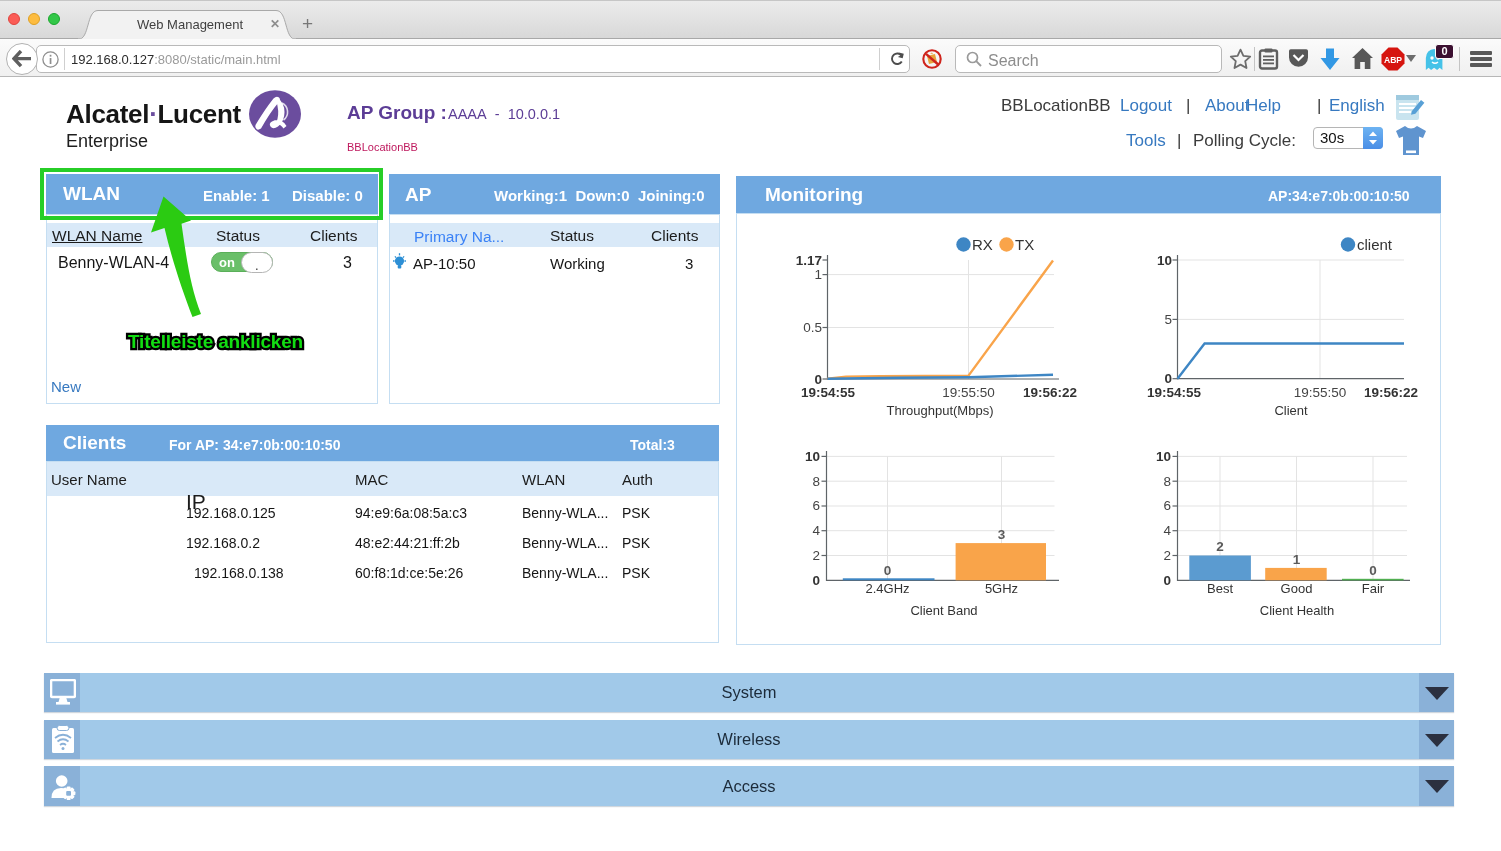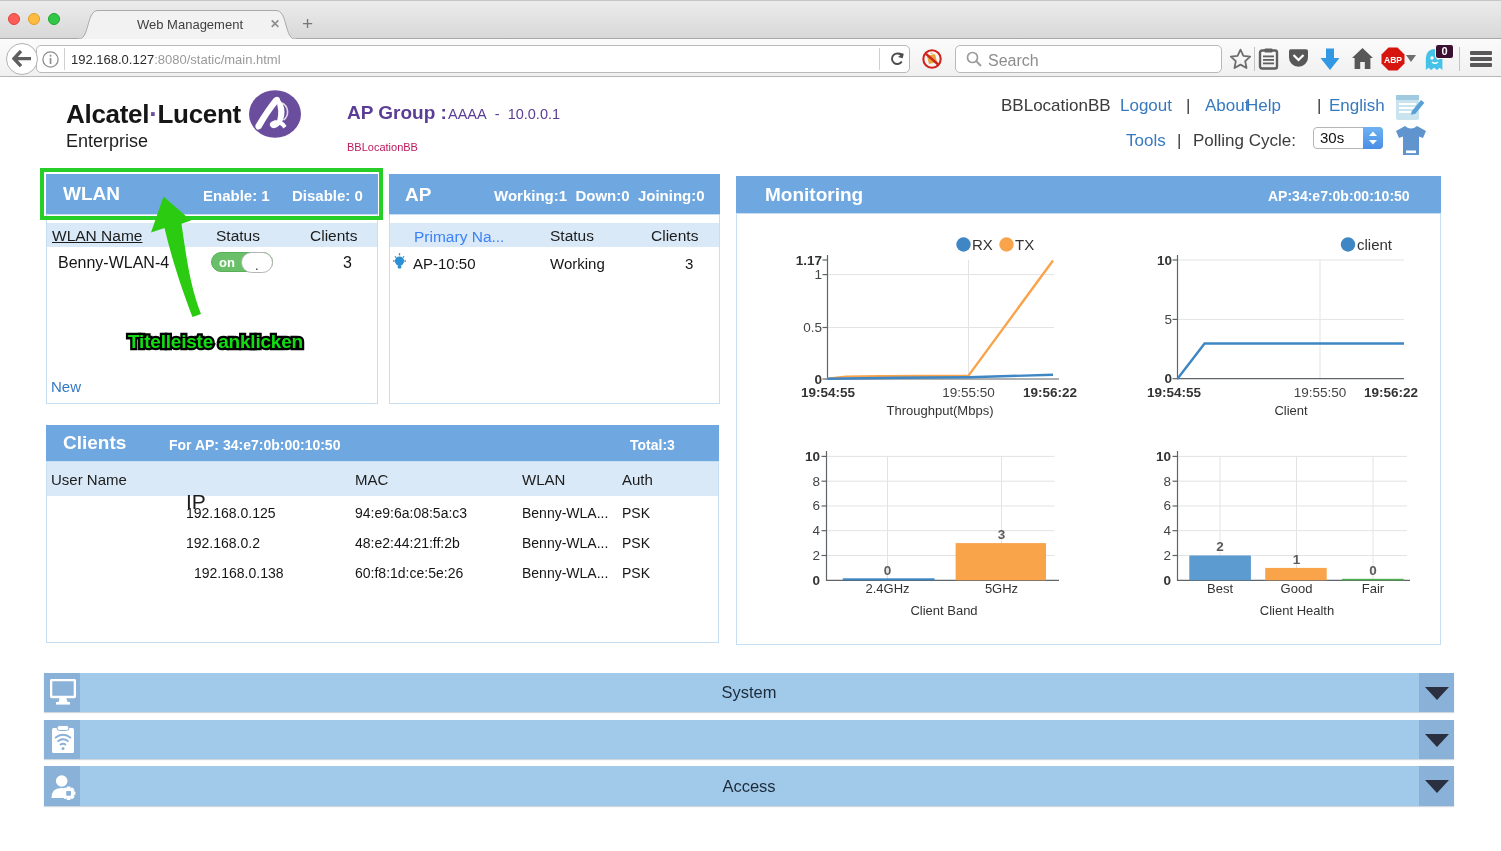--- a/index.html
+++ b/index.html
@@ -237,20 +237,21 @@
   <div class="abs" style="left:765px; top:184px; font-size:19px; font-weight:bold; color:#fff;">Monitoring</div>
   <div class="abs" style="left:1268px; top:188px; font-size:14px; font-weight:bold; color:#fff;">AP:34:e7:0b:00:10:50</div>
 
   <div class="abs bar" style="left:44px; top:673px; width:1410px; height:39px;"></div>
   <div class="abs barsq" style="left:44px; top:673px; width:36px; height:39px;"></div>
   <div class="abs barsq" style="left:1419px; top:673px; width:35px; height:39px;"></div>
   <div class="abs" style="left:44px; top:683px; width:1410px; text-align:center; font-size:16.5px; color:#1c2b3a;">System</div>
   <div class="abs bar" style="left:44px; top:720px; width:1410px; height:39px;"></div>
   <div class="abs barsq" style="left:44px; top:720px; width:36px; height:39px;"></div>
   <div class="abs barsq" style="left:1419px; top:720px; width:35px; height:39px;"></div>
+  <div class="abs" style="left:44px; top:730px; width:1410px; text-align:center; font-size:16.5px; color:#1c2b3a;">Wireless</div>
   <div class="abs bar" style="left:44px; top:766px; width:1410px; height:40px;"></div>
   <div class="abs barsq" style="left:44px; top:766px; width:36px; height:40px;"></div>
   <div class="abs barsq" style="left:1419px; top:766px; width:35px; height:40px;"></div>
   <div class="abs" style="left:44px; top:777px; width:1410px; text-align:center; font-size:16.5px; color:#1c2b3a;">Access</div>
 
   <div class="abs" style="left:1425px; top:687px; width:0; height:0; border-left:12px solid transparent; border-right:12px solid transparent; border-top:13px solid #2b3040;"></div>
   <div class="abs" style="left:1425px; top:734px; width:0; height:0; border-left:12px solid transparent; border-right:12px solid transparent; border-top:13px solid #2b3040;"></div>
   <div class="abs" style="left:1425px; top:780px; width:0; height:0; border-left:12px solid transparent; border-right:12px solid transparent; border-top:13px solid #2b3040;"></div>
 
   <svg class="abs" style="left:50px; top:679px;" width="26" height="27" viewBox="0 0 26 27">

